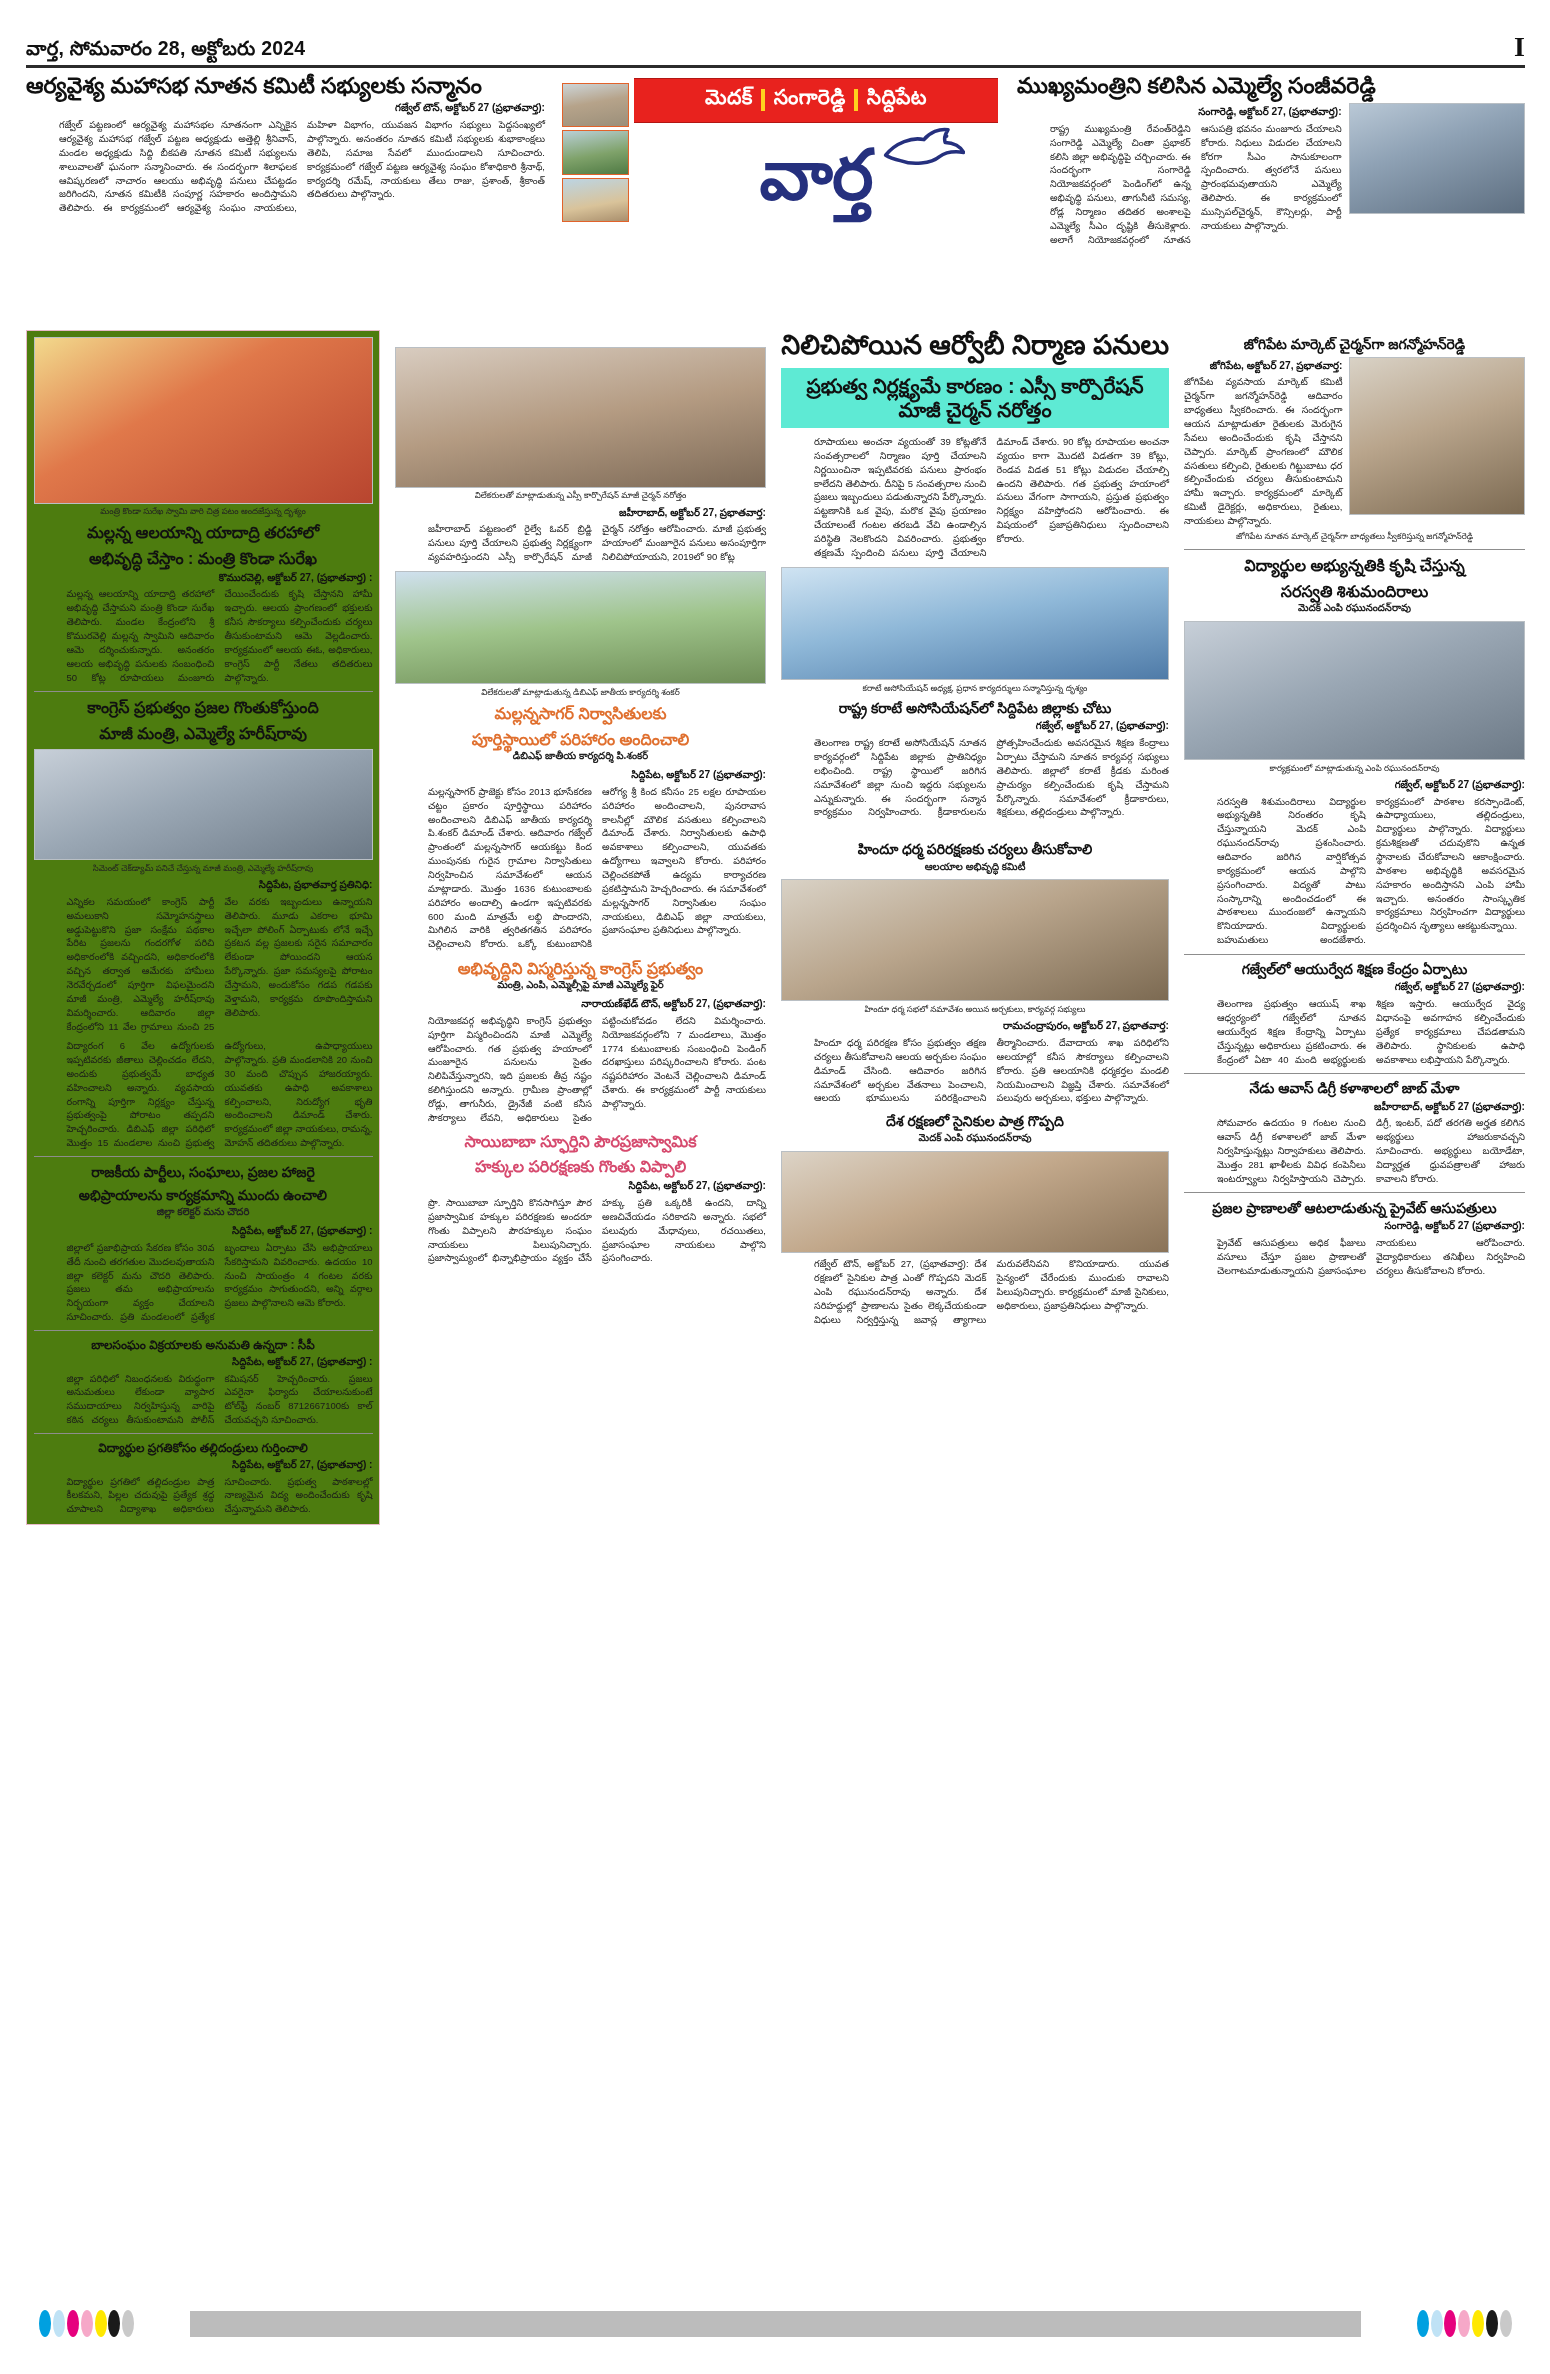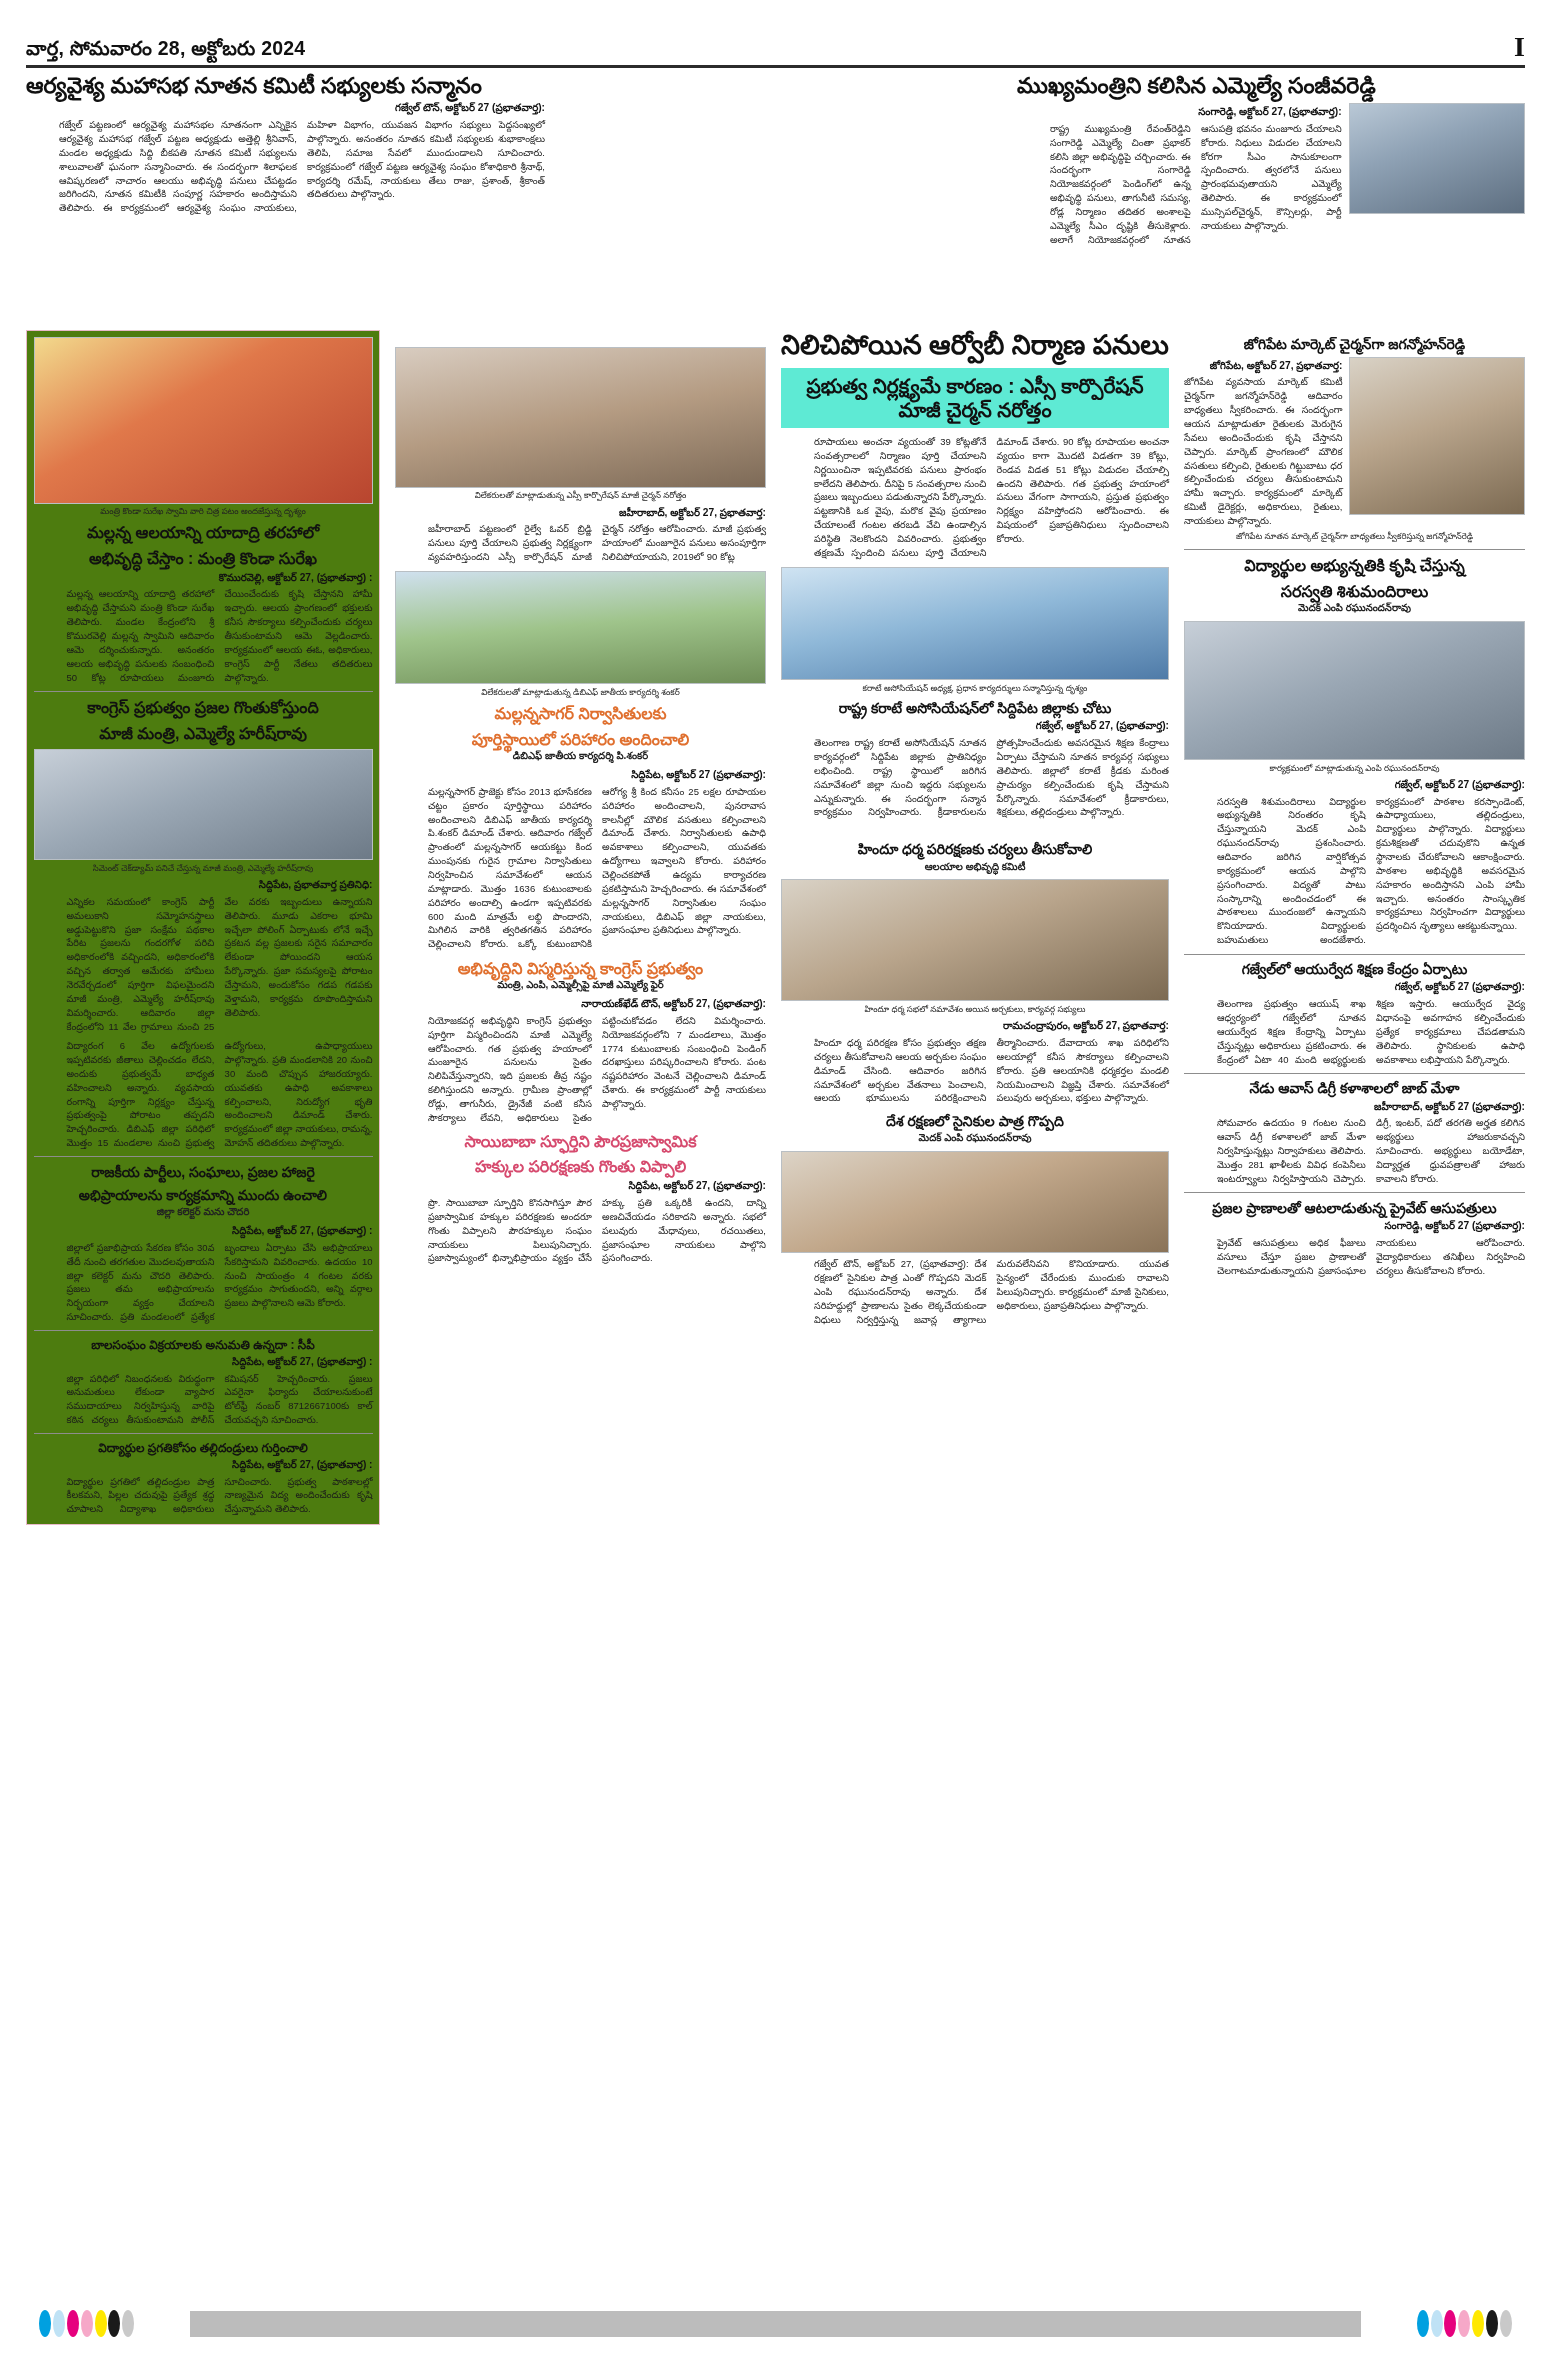--- a/index.html
+++ b/index.html
@@ -83,21 +83,21 @@
   .photo.p-stage    { background:linear-gradient(160deg,#d9d2c6 0%,#b9a58c 45%,#7c6a52 100%); }
   .photo.p-portrait { background:linear-gradient(160deg,#dcd3c6 0%,#c2a88b 45%,#8a7358 100%); }
   .photo.p-colorful { background:linear-gradient(150deg,#f2d98c 0%,#e0784a 40%,#b8452f 100%); }
   .photo.p-banner   { background:linear-gradient(170deg,#cfe3f2 0%,#8fb8d8 45%,#4f7ba8 100%); }
 
   .caption {
     font-size:8.5px; line-height:1.35; text-align:center; color:#222; margin:2.8px 0 4.6px;
   }
 
   .hl-big {
-    font-size:27px; font-weight:bold; text-align:left; color:#111; line-height:1.18;
+    font-size:27px; font-weight:bold; text-align:right; color:#111; line-height:1.18;
   }
   .subhead-yellow {
     background:#5eead4; color:#111; font-size:20px; font-weight:bold;
     text-align:center; padding:5.6px 3.7px; line-height:1.2; margin:6.5px 0 7.4px;
   }
   .hl-sec {
     font-size:16px; font-weight:bold; text-align:center; color:#111; line-height:1.24;
     margin:5.6px 0 0.9px;
   }
   .hl-sec.orange { color:#e0702f; }
@@ -138,20 +138,41 @@
   <div class="mast-rule"></div>
 
   <div class="header">
 
     <div class="hdr-col-left">
       <div class="hl-main">ఆర్యవైశ్య మహాసభ నూతన కమిటీ సభ్యులకు సన్మానం</div>
       <div class="dateline">గజ్వేల్ టౌన్, అక్టోబర్ 27 (ప్రభాతవార్త):</div>
       <div class="body-text two-col">గజ్వేల్ పట్టణంలో ఆర్యవైశ్య మహాసభల నూతనంగా ఎన్నికైన ఆర్యవైశ్య మహాసభ గజ్వేల్ పట్టణ అధ్యక్షుడు అత్తెల్లి శ్రీనివాస్, మండల అధ్యక్షుడు సిద్ది బీకపతి నూతన కమిటీ సభ్యులను శాలువాలతో ఘనంగా సన్మానించారు. ఈ సందర్భంగా శిలాఫలక ఆవిష్కరణలో నాచారం ఆలయు అభివృద్ధి పనులు చేపట్టడం జరిగిందని, నూతన కమిటీకి సంపూర్ణ సహకారం అందిస్తామని తెలిపారు. ఈ కార్యక్రమంలో ఆర్యవైశ్య సంఘం నాయకులు, మహిళా విభాగం, యువజన విభాగం సభ్యులు పెద్దసంఖ్యలో పాల్గొన్నారు. అనంతరం నూతన కమిటీ సభ్యులకు శుభాకాంక్షలు తెలిపి, సమాజ సేవలో ముందుండాలని సూచించారు. కార్యక్రమంలో గజ్వేల్ పట్టణ ఆర్యవైశ్య సంఘం కోశాధికారి శ్రీనాథ్, కార్యదర్శి రమేష్, నాయకులు తేలు రాజు, ప్రశాంత్, శ్రీకాంత్ తదితరులు పాల్గొన్నారు.</div>
     </div>
 
+    <div class="hdr-col-mid">
+      <div class="logo-wrap">
+        <div class="logo-strip">
+          <div class="logo-thumb lt1"></div>
+          <div class="logo-thumb lt2"></div>
+          <div class="logo-thumb lt3"></div>
+        </div>
+        <div class="logo-redbar">
+          <span>మెదక్</span>
+          <span class="redbar-sep"></span>
+          <span>సంగారెడ్డి</span>
+          <span class="redbar-sep"></span>
+          <span>సిద్దిపేట</span>
+        </div>
+        <div class="logo-title">వార్త</div>
+        <svg class="dove" viewBox="0 0 120 70">
+          <path d="M8,48 C22,30 46,22 62,26 C70,16 84,10 96,12 C92,18 90,24 92,30 C104,30 114,36 118,44 C104,42 92,44 84,50 C72,60 46,62 30,56 C22,54 14,52 8,48 Z" fill="#ffffff" stroke="#25307e" stroke-width="5" stroke-linejoin="round"></path>
+          <circle cx="94" cy="21" r="2.6" fill="#25307e"></circle>
+        </svg>
+      </div>
+    </div>
 
     <div class="hdr-col-right">
       <div class="hl-main">ముఖ్యమంత్రిని కలిసిన ఎమ్మెల్యే సంజీవరెడ్డి</div>
       <div style="display:flex; gap:7.4px; margin-top:3.7px;">
         <div style="flex:1;">
           <div class="dateline">సంగారెడ్డి, అక్టోబర్ 27, (ప్రభాతవార్త):</div>
           <div class="body-text two-col">రాష్ట్ర ముఖ్యమంత్రి రేవంత్‌రెడ్డిని సంగారెడ్డి ఎమ్మెల్యే చింతా ప్రభాకర్ కలిసి జిల్లా అభివృద్ధిపై చర్చించారు. ఈ సందర్భంగా సంగారెడ్డి నియోజకవర్గంలో పెండింగ్‌లో ఉన్న అభివృద్ధి పనులు, తాగునీటి సమస్య, రోడ్ల నిర్మాణం తదితర అంశాలపై ఎమ్మెల్యే సీఎం దృష్టికి తీసుకెళ్లారు. అలాగే నియోజకవర్గంలో నూతన ఆసుపత్రి భవనం మంజూరు చేయాలని కోరారు. నిధులు విడుదల చేయాలని కోరగా సీఎం సానుకూలంగా స్పందించారు. త్వరలోనే పనులు ప్రారంభమవుతాయని ఎమ్మెల్యే తెలిపారు. ఈ కార్యక్రమంలో మున్సిపల్‌చైర్మన్, కౌన్సిలర్లు, పార్టీ నాయకులు పాల్గొన్నారు.</div>
         </div>
         <div class="photo p-group" style="width:176px; height:111px; flex:none;"></div>
       </div>

